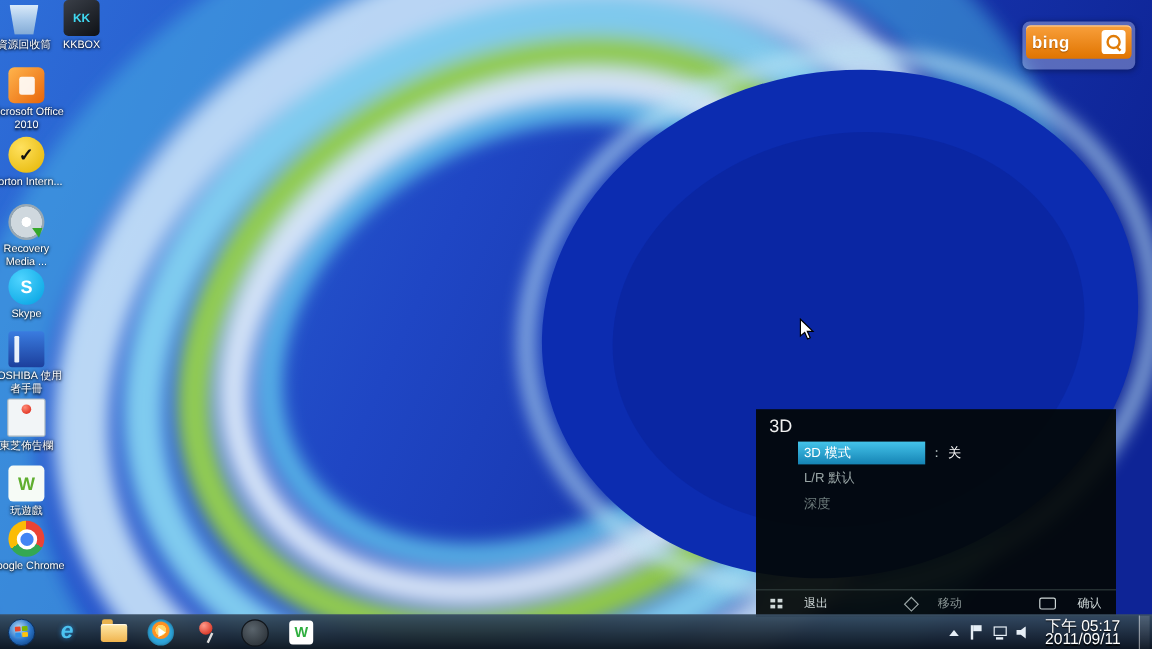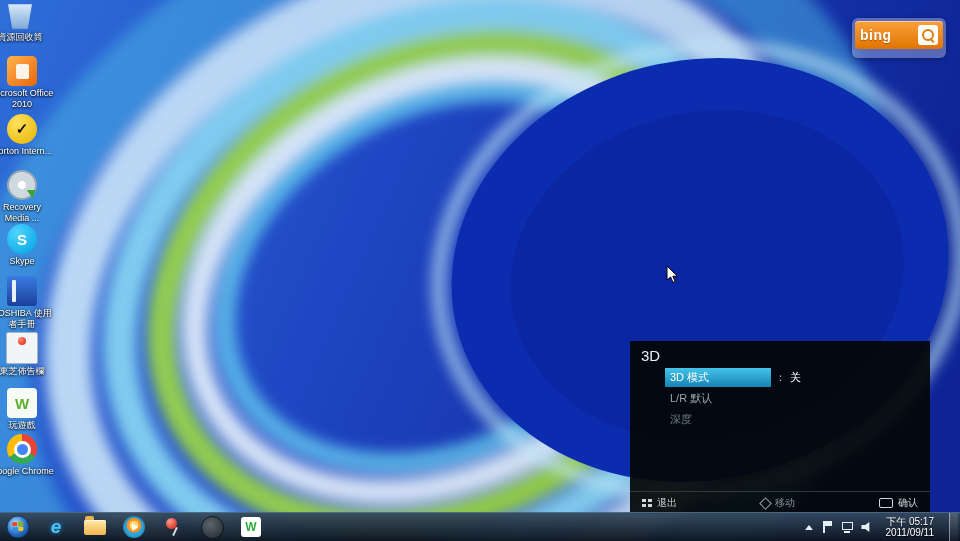--- a/index.html
+++ b/index.html
@@ -62,21 +62,21 @@
   .osd-row{height:19px;display:flex;align-items:center;margin-bottom:2px;padding-left:24px;}
   .osd-lbl{display:inline-block;width:96px;padding:2px 5px;}
   .osd-row.selected .osd-lbl{background:linear-gradient(#44c4ea,#1583b4);color:#fff;}
   .osd-sep{color:#b8c4c4;margin:0 4px;}
   .osd-val{color:#fff;}
   .dim1{color:#9aa6a6;}
   .dim2{color:#6f7d7d;}
   .osd-footer{position:absolute;left:0;right:0;bottom:0;height:22px;
     border-top:1px solid #2f3b3b;display:flex;align-items:center;
     justify-content:space-between;padding:0 12px;font-size:10px;color:#cfd8d8;}
-  .hint{display:flex;align-items:center;gap:5px;}
+  .hint{display:flex;align-items:center;gap:18px;}
   .hint.mid{color:#8a9595;}
   .h-exit{width:10px;height:8px;background:
     linear-gradient(#cfd8d8,#cfd8d8) left top/4px 3px no-repeat,
     linear-gradient(#cfd8d8,#cfd8d8) right top/4px 3px no-repeat,
     linear-gradient(#cfd8d8,#cfd8d8) left bottom/4px 3px no-repeat,
     linear-gradient(#cfd8d8,#cfd8d8) right bottom/4px 3px no-repeat;}
   .h-move{width:7px;height:7px;border:1px solid #9aa5a5;transform:rotate(45deg);}
   .h-ok{width:12px;height:8px;border:1px solid #cfd8d8;border-radius:2px;}
 
   
@@ -111,21 +111,21 @@
     border-bottom:5px solid #e6eef6;}
   .tray-flag{width:12px;height:12px;position:relative;}
   .tray-flag::before{content:'';position:absolute;left:2px;top:0;width:2px;height:12px;background:#e6eef6;}
   .tray-flag::after{content:'';position:absolute;left:4px;top:0;width:7px;height:5px;background:#e6eef6;}
   .tray-net{width:12px;height:11px;position:relative;}
   .tray-net::before{content:'';position:absolute;left:1px;top:0;width:9px;height:6px;
     border:1.5px solid #e6eef6;}
   .tray-net::after{content:'';position:absolute;left:3px;bottom:0;width:6px;height:2px;background:#e6eef6;}
   .tray-vol{width:11px;height:11px;background:#e6eef6;
     clip-path:polygon(0 32%,35% 32%,72% 4%,72% 96%,35% 68%,0 68%);}
-  .clock{color:#fff;font-size:10px;line-height:11px;text-align:right;padding:0 5px;
+  .clock{color:#fff;font-size:13px;line-height:11px;text-align:center;padding:0 5px;
     text-shadow:0 1px 1px #000;}
   .showdesk{width:8px;height:28px;margin-left:2px;border-left:1px solid rgba(255,255,255,.45);
     background:linear-gradient(rgba(255,255,255,.14),rgba(255,255,255,.03));}
 
   .cursor{position:absolute;left:666px;top:265px;pointer-events:none;}
 </style>
 </head>
 <body>
 
 <div class="screen">
@@ -156,20 +156,26 @@
       <ellipse cx="706" cy="276" rx="198" ry="163" fill="#0a26a2" opacity="0.9"></ellipse>
     </g>
   </svg>
 
   <div class="dicon" style="left:-12px;top:0px">
     <div class="ic ic-recycle">
         <span></span>
       </div>
     <div class="dlabel">資源回收筒</div>
   </div>
+  <div class="dicon" style="left:36px;top:0px">
+    <div class="ic ic-kkbox">
+        <span>KK</span>
+      </div>
+    <div class="dlabel">KKBOX</div>
+  </div>
   <div class="dicon" style="left:-10px;top:56px">
     <div class="ic ic-office"></div>
     <div class="dlabel">Microsoft Office 2010</div>
   </div>
   <div class="dicon" style="left:-10px;top:114px">
     <div class="ic ic-norton">
         <span>✓</span>
       </div>
     <div class="dlabel">Norton Intern...</div>
   </div>

